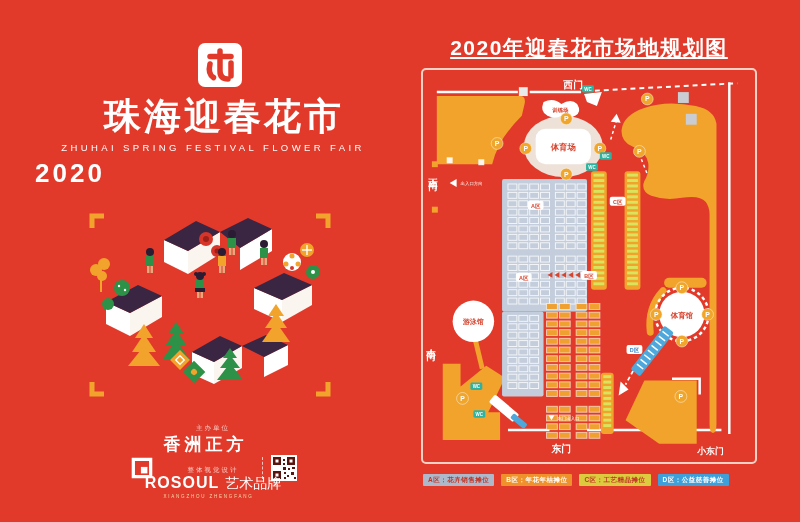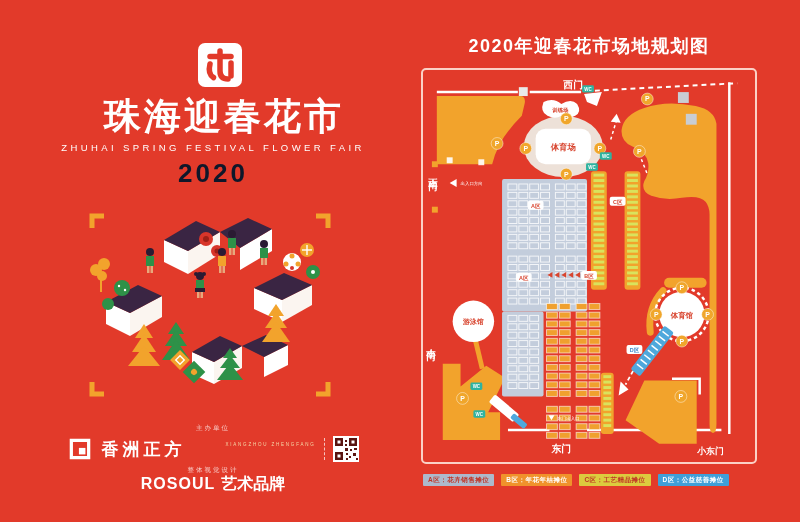--- a/index.html
+++ b/index.html
@@ -4,36 +4,36 @@
 <style>
   html,body{margin:0;padding:0;}
   .page{position:relative;width:800px;height:522px;background:#E23A2A;overflow:hidden;
         font-family:"Liberation Sans",sans-serif;}
   .abs{position:absolute;}
   
   .poster-title{left:46px;top:92px;width:356px;text-align:center;color:#fff;
     font-size:37px;font-weight:bold;letter-spacing:3px;}
   .poster-sub{left:35px;top:142px;width:356px;text-align:center;color:#fff;
     font-size:9.5px;letter-spacing:3.4px;font-weight:normal;}
-  .poster-year{left:35px;top:158px;width:356px;text-align:center;color:#0f172a;
+  .poster-year{left:35px;top:158px;width:356px;text-align:left;color:#ffffff;
     font-size:26px;font-weight:bold;letter-spacing:3px;}
   .tinylabel{width:356px;left:35px;text-align:center;color:rgba(255,255,255,.72);
     font-size:6.5px;letter-spacing:2px;}
   .brandrow{left:35px;top:436px;width:356px;display:flex;align-items:center;justify-content:center;gap:8px;}
-  .brandtxt{display:flex;flex-direction:row;line-height:1;gap:40px;}
+  .brandtxt{display:flex;flex-direction:column;line-height:1;gap:40px;}
   .brand-cn{color:#fff;font-size:17px;font-weight:bold;letter-spacing:4px;}
   .brand-en{color:#F5D9A8;font-size:4.5px;letter-spacing:1.8px;margin-top:2px;}
   .sep{width:0;height:22px;border-left:1px dashed rgba(255,255,255,.7);}
   .rosoulrow{left:35px;top:474px;width:356px;display:flex;align-items:baseline;
     justify-content:center;gap:6px;color:#fff;}
   .rosoul{font-size:16px;font-weight:bold;letter-spacing:1px;}
-  .rosoul-suffix{font-size:16px;font-weight:bold;}
+  .rosoul-suffix{font-size:14px;font-weight:normal;}
   
   .map-title{left:421px;top:34px;width:336px;text-align:center;color:#fff;
-    font-size:18px;font-weight:bold;letter-spacing:1.5px;}
+    font-size:21px;font-weight:bold;letter-spacing:1.5px;text-decoration:underline;}
   .mapbox{left:421px;top:68px;width:336px;height:396px;border:2px solid rgba(255,236,226,.85);
     border-radius:5px;box-sizing:border-box;}
   .legend{left:423px;top:474px;width:336px;display:flex;gap:7px;}
   .chip{height:12px;line-height:12px;font-size:6.5px;padding:0 5px;border-radius:1px;
     font-weight:bold;letter-spacing:.5px;white-space:nowrap;}
   .chip0{background:#ADB9CB;color:#C03425;}
   .chip1{background:#F0922B;color:#fff;}
   .chip2{background:#DCCB3E;color:#C03425;}
   .chip3{background:#3F9FD8;color:#fff;}
   svg text{font-family:"Liberation Sans",sans-serif;}

